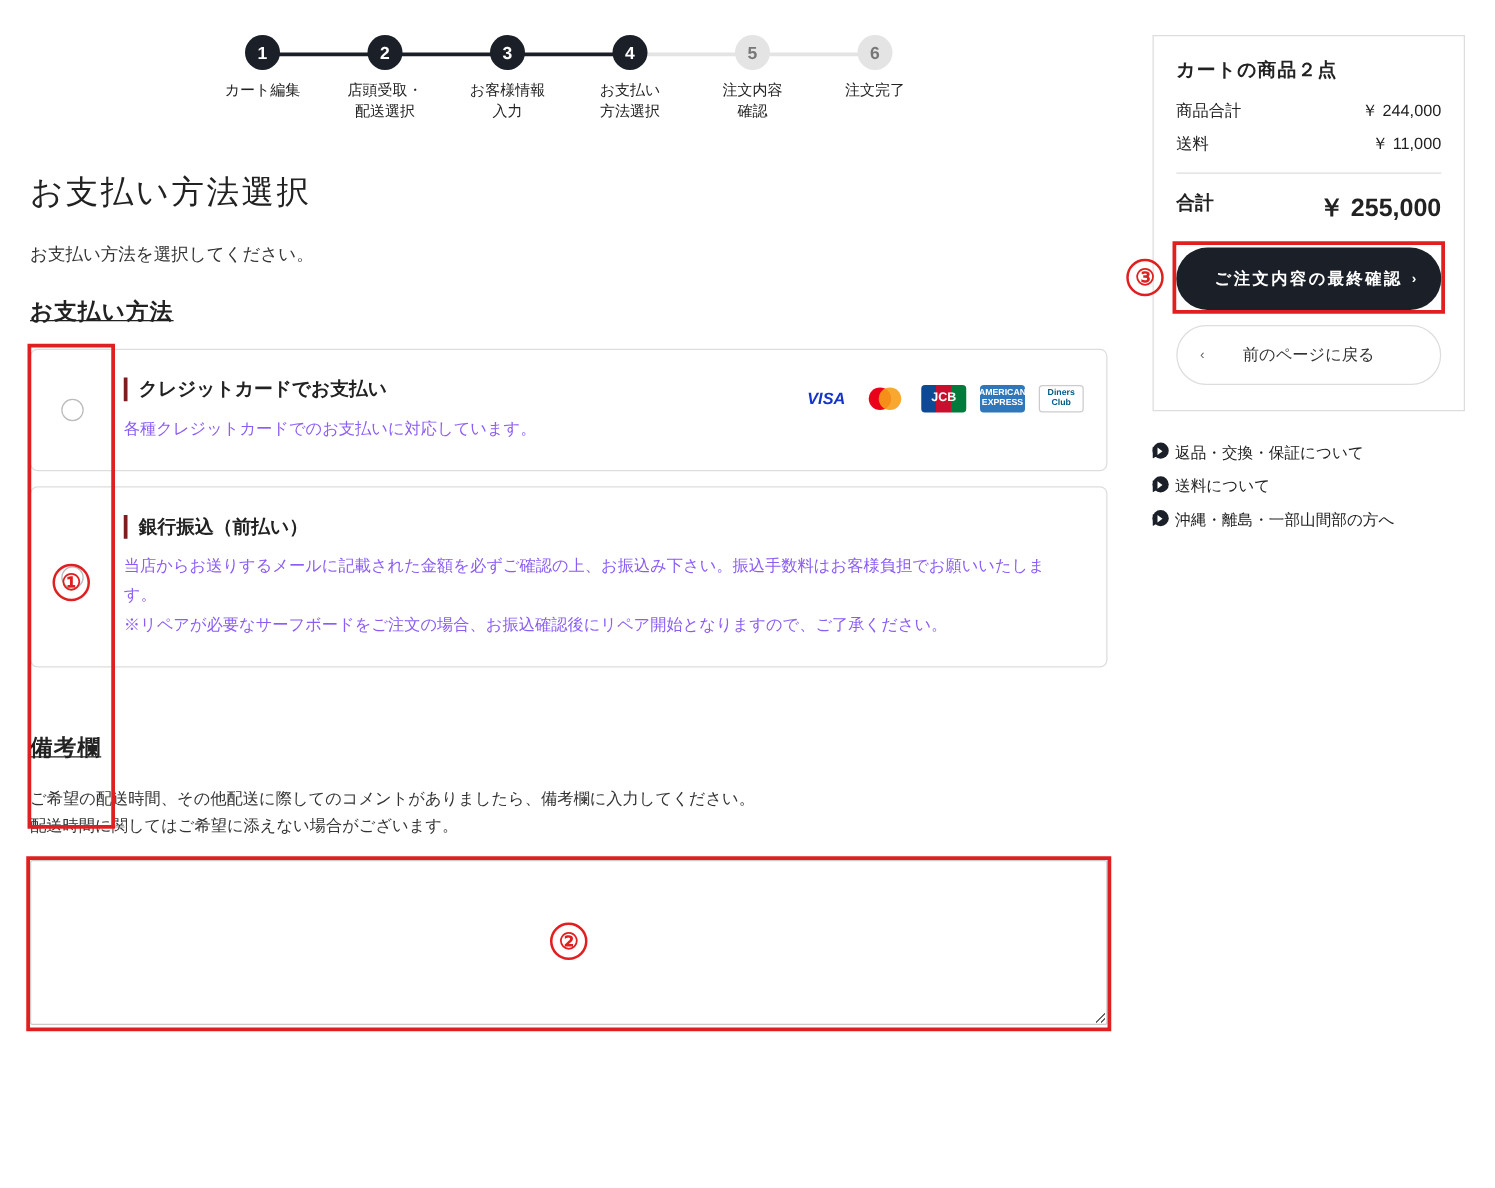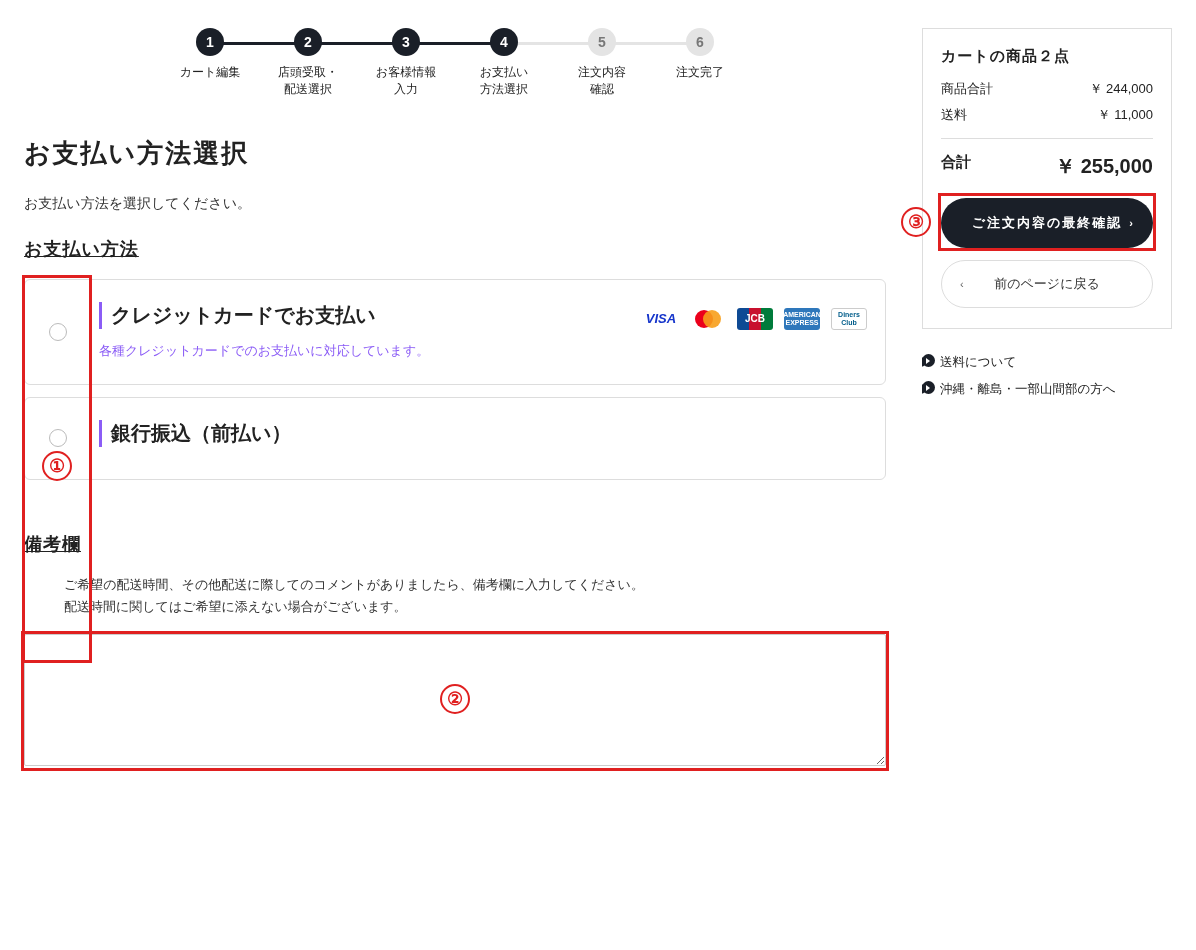--- a/index.html
+++ b/index.html
@@ -11,44 +11,44 @@
 .stepper { display: flex; align-items: flex-start; justify-content: center; margin-bottom: 38px; position: relative; }
 .step { display: flex; flex-direction: column; align-items: center; width: 98px; position: relative; }
 .step-circle { width: 28px; height: 28px; border-radius: 50%; display: flex; align-items: center; justify-content: center; font-weight: bold; font-size: 14px; z-index: 2; }
 .step-active .step-circle { background: #1a1f28; color: #fff; }
 .step-future .step-circle { background: #e4e4e4; color: #777; }
 .step-label { font-size: 12px; text-align: center; margin-top: 8px; line-height: 1.4; }
 .step-line { position: absolute; top: 14px; height: 3px; width: 78px; left: 60px; z-index: 1; }
 .step-line.dark { background: #1a1f28; }
 .step-line.light { background: #e4e4e4; }
 
-.page-title { font-size: 26px; font-weight: bold; margin-bottom: 24px; letter-spacing: 2px; }
+.page-title { font-size: 26px; font-weight: normal; margin-bottom: 24px; letter-spacing: 2px; }
 .page-sub { font-size: 14px; margin-bottom: 24px; color: #333; }
 
 .section-title { font-size: 18px; font-weight: bold; margin-bottom: 18px; letter-spacing: 1px; text-decoration: underline; }
 
 .payment-list { position: relative; }
 .payment-radio-highlight { position: absolute; border: 3px solid #e02020; left: -2px; top: -4px; width: 70px; height: 388px; z-index: 5; pointer-events: none; }
 
 .payment-item { border: 1px solid #ddd; border-radius: 6px; padding: 22px 26px 22px 74px; margin-bottom: 12px; position: relative; }
 .payment-radio { position: absolute; left: 24px; top: 50%; transform: translateY(-50%); width: 18px; height: 18px; border: 1px solid #bbb; border-radius: 50%; background: #fff; cursor: pointer; }
-.payment-title { font-size: 20px; font-weight: bold; border-left: 3px solid #8b5cf6; padding-left: 9px; margin-bottom: 10px; font-family: Liberation Mono, monospace; }
+.payment-title { font-size: 15px; font-weight: bold; border-left: 3px solid #7f1d1d; padding-left: 9px; margin-bottom: 10px; font-family: Liberation Mono, monospace; }
 .payment-desc { font-size: 13px; line-height: 1.8; color: #8b5cf6; }
 .card-logos { position: absolute; right: 18px; top: 28px; display: flex; gap: 11px; align-items: flex-end; }
 .card-logo { height: 22px; width: 36px; display: flex; align-items: center; justify-content: center; font-size: 8px; font-weight: bold; border-radius: 3px; }
 .visa { color: #1434cb; font-style: italic; font-size: 13px; }
 .mc { background: none; }
 .mc svg { display: block; }
 .jcb { background: linear-gradient(90deg, #0e4a94 33%, #c8102e 33% 66%, #007b3b 66%); color: #fff; font-size: 10px; }
 .amex { background: #2e77bb; color: #fff; font-size: 7px; padding: 2px; text-align: center; line-height: 1.1; }
 .diners { border: 1px solid #ccc; color: #005c8a; font-size: 7px; text-align: center; line-height: 1.1; padding: 1px; }
 
 .callout-num { position: absolute; width: 30px; height: 30px; border: 2.5px solid #e02020; border-radius: 50%; color: #e02020; font-weight: bold; display: flex; align-items: center; justify-content: center; font-size: 18px; pointer-events: none; z-index: 6; }
 
-.remarks-desc { font-size: 13px; line-height: 1.7; color: #333; margin-bottom: 16px; margin-left: 40px; }
+.remarks-desc { font-size: 13px; line-height: 1.7; color: #333; margin-bottom: 16px; }
 .remarks-wrap { position: relative; }
 .remarks-area { width: 100%; height: 132px; border: 1px solid #ccc; resize: vertical; padding: 10px; font-size: 13px; border-radius: 2px; font-family: inherit; }
 .remarks-highlight { position: absolute; border: 3px solid #e02020; left: -3px; top: -3px; right: -3px; height: 140px; pointer-events: none; z-index: 5; }
 
 .summary-box { border: 1px solid #ddd; padding: 18px 18px 20px; }
 .summary-title { font-size: 15px; font-weight: bold; margin-bottom: 14px; letter-spacing: 1px; font-family: Liberation Mono, monospace; }
 .summary-row { display: flex; justify-content: space-between; font-size: 13px; margin-bottom: 8px; }
 .summary-divider { border-top: 1px solid #ddd; margin: 14px 0; }
 .summary-total { display: flex; justify-content: space-between; font-size: 15px; font-weight: bold; }
 .summary-total .val { font-size: 20px; }
@@ -127,20 +127,21 @@
             </div>
           <div class="card-logo jcb">JCB</div>
           <div class="card-logo amex">AMERICAN EXPRESS</div>
           <div class="card-logo diners">Diners Club</div>
         </div>
       </div>
 
       <div class="payment-item">
         <div class="payment-radio"></div>
         <div class="payment-title">銀行振込（前払い）</div>
+        <div class="payment-desc">当店からお送りするメールに記載された金額を必ずご確認の上、お振込み下さい。振込手数料はお客様負担でお願いいたします。<br>※リペアが必要なサーフボードをご注文の場合、お振込確認後にリペア開始となりますので、ご了承ください。</div>
       </div>
 
     </div>
 
     <div style="height:40px"></div>
 
     <h2 class="section-title">備考欄</h2>
     <p class="remarks-desc">ご希望の配送時間、その他配送に際してのコメントがありましたら、備考欄に入力してください。<br>配送時間に関してはご希望に添えない場合がございます。</p>
     <div class="remarks-wrap">
       <div class="remarks-highlight"></div>
@@ -175,17 +176,18 @@
           <span class="chev">›</span>
         </button>
       </div>
       <button class="btn-secondary">
         <span class="chev">‹</span>
         <span>前のページに戻る</span>
       </button>
     </div>
 
     <div class="links">
+      <div class="link-item"><span class="arrow-circle"></span><span>返品・交換・保証について</span></div>
       <div class="link-item"><span class="arrow-circle"></span><span>送料について</span></div>
       <div class="link-item"><span class="arrow-circle"></span><span>沖縄・離島・一部山間部の方へ</span></div>
     </div>
   </div>
 </div>
 
 </body></html>

